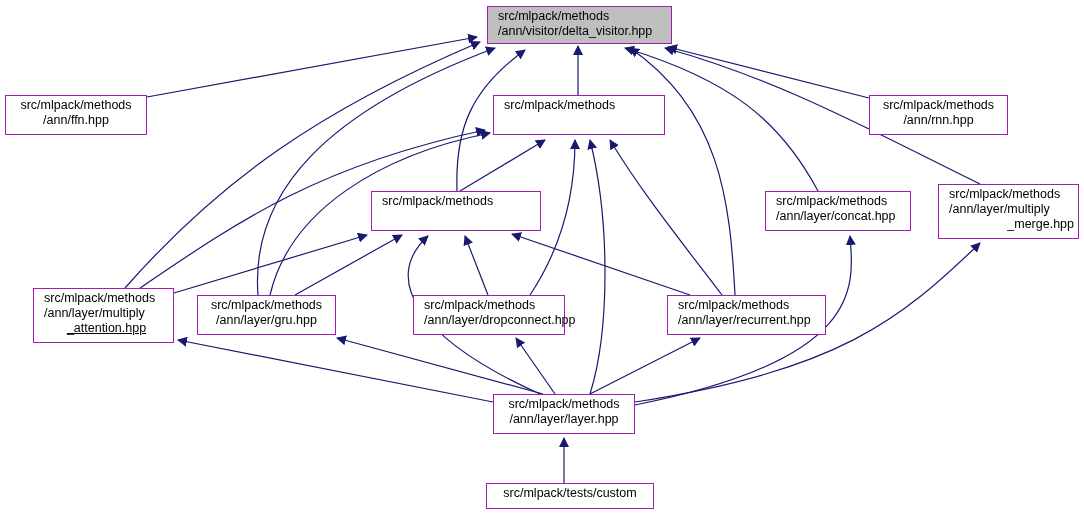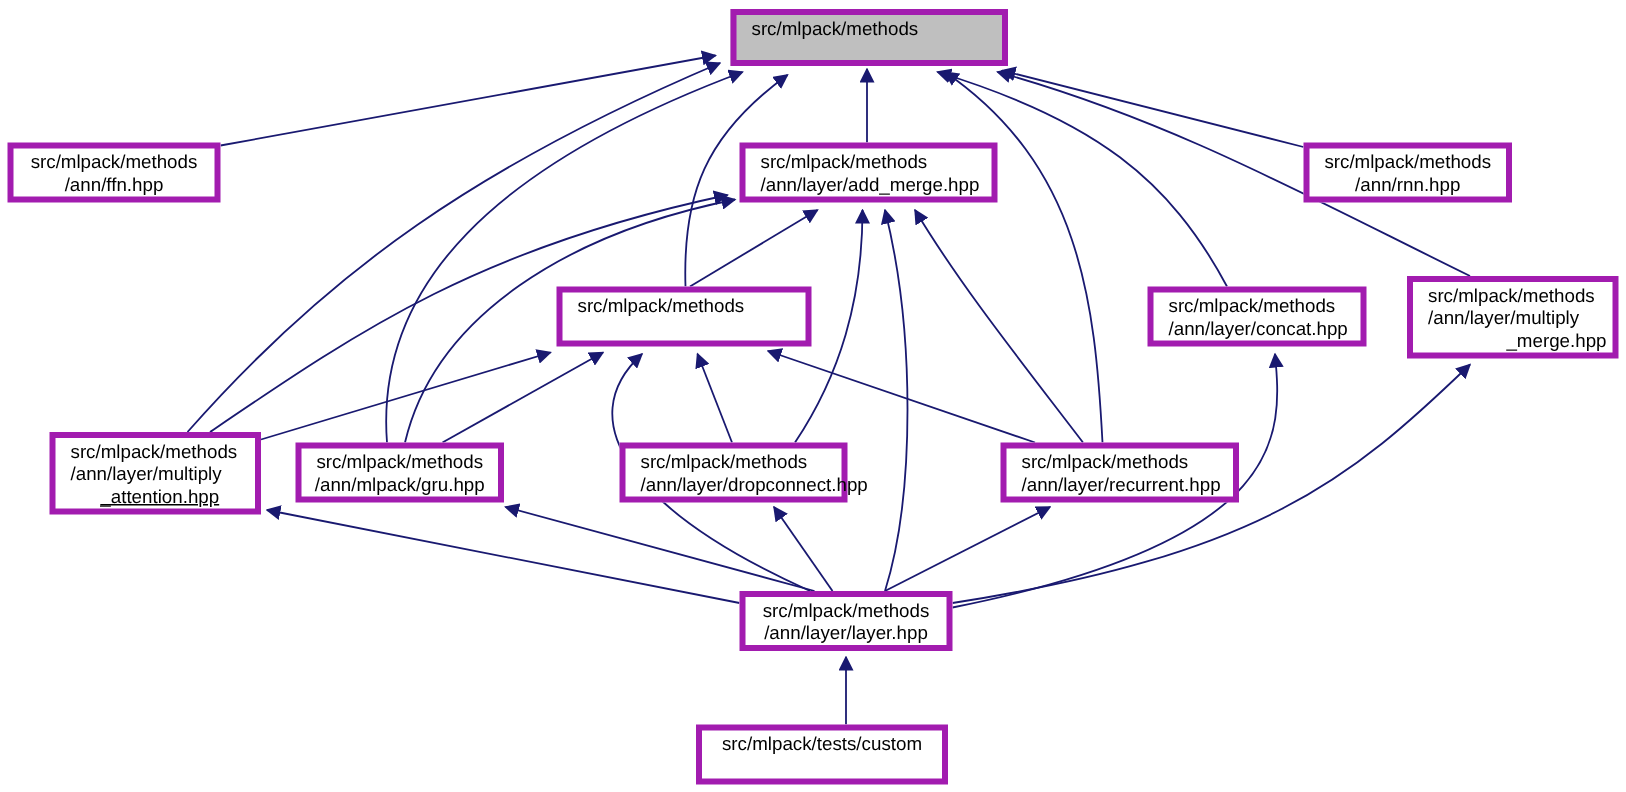--- a/index.html
+++ b/index.html
@@ -1,18 +1,18 @@
 <!DOCTYPE html>
 <html><head>
 <meta charset="utf-8">
 <style>
   html, body { margin:0; padding:0; background:#ffffff; }
   body { width:1084px; height:528px; position:relative; overflow:hidden; font-family:"Liberation Sans", sans-serif; }
   #graph { position:absolute; left:0; top:0; width:1084px; height:528px; }
-  .node { position:absolute; box-sizing:border-box; border:4px solid #a21caf; background:#fff; font-size:12.5px; line-height:15px; color:#000; padding:2px 4px; white-space:nowrap; }
+  .node { position:absolute; box-sizing:border-box; border:1px solid #a21caf; background:#fff; font-size:12.5px; line-height:15px; color:#000; padding:2px 4px; white-space:nowrap; }
   .node.root { background:#bfbfbf; }
   .node .line { display:block; }
   .center { text-align:center; }
   .left { text-align:left; padding-left:10px; }
 </style>
 </head>
 <body>
 
 <svg id="graph" xmlns="http://www.w3.org/2000/svg" width="1084" height="528">
   <defs>
@@ -47,28 +47,28 @@
       <path d="M590,394 L700,338" fill="none" stroke="#191970" stroke-width="1.2" marker-end="url(#arrow)"></path>
       <path d="M635,405 C860,360 855,290 850,236" fill="none" stroke="#191970" stroke-width="1.2" marker-end="url(#arrow)"></path>
       <path d="M635,402 C840,370 900,320 980,243" fill="none" stroke="#191970" stroke-width="1.2" marker-end="url(#arrow)"></path>
       <path d="M564,483 L564,438" fill="none" stroke="#191970" stroke-width="1.2" marker-end="url(#arrow)"></path>
     </g>
 </svg>
 
 <div id="nodes">
     <div class="node root left" style="left: 487px; top: 6px; width: 185px; height: 38px; background-color: rgb(191, 191, 191);">
       <span class="line">src/mlpack/methods</span>
+      <span class="line">/ann/visitor/delta_visitor.hpp</span>
     </div>
     <div class="node center" style="left: 5px; top: 95px; width: 142px; height: 40px;">
       <span class="line">src/mlpack/methods</span>
       <span class="line">/ann/ffn.hpp</span>
     </div>
     <div class="node left" style="left: 493px; top: 95px; width: 172px; height: 40px;">
       <span class="line">src/mlpack/methods</span>
-      <span class="line">/ann/layer/add_merge.hpp</span>
     </div>
     <div class="node center" style="left: 869px; top: 95px; width: 139px; height: 40px;">
       <span class="line">src/mlpack/methods</span>
       <span class="line">/ann/rnn.hpp</span>
     </div>
     <div class="node left" style="left: 371px; top: 191px; width: 170px; height: 40px;">
       <span class="line">src/mlpack/methods</span>
     </div>
     <div class="node left" style="left: 765px; top: 191px; width: 146px; height: 40px;">
       <span class="line">src/mlpack/methods</span>
@@ -79,30 +79,30 @@
       <span class="line">/ann/layer/multiply</span>
       <span class="line" style="text-align: right;">_merge.hpp</span>
     </div>
     <div class="node left" style="left: 33px; top: 288px; width: 141px; height: 55px;">
       <span class="line">src/mlpack/methods</span>
       <span class="line">/ann/layer/multiply</span>
       <span class="line" style="text-align: center; text-decoration: underline;">_attention.hpp</span>
     </div>
     <div class="node center" style="left: 197px; top: 295px; width: 139px; height: 40px;">
       <span class="line">src/mlpack/methods</span>
-      <span class="line">/ann/mlpack/gru.hpp</span>
+      <span class="line">/ann/layer/gru.hpp</span>
     </div>
     <div class="node left" style="left: 413px; top: 295px; width: 152px; height: 40px;">
       <span class="line">src/mlpack/methods</span>
       <span class="line">/ann/layer/dropconnect.hpp</span>
     </div>
     <div class="node left" style="left: 667px; top: 295px; width: 159px; height: 40px;">
       <span class="line">src/mlpack/methods</span>
       <span class="line">/ann/layer/recurrent.hpp</span>
     </div>
     <div class="node center" style="left: 493px; top: 394px; width: 142px; height: 40px;">
       <span class="line">src/mlpack/methods</span>
       <span class="line">/ann/layer/layer.hpp</span>
     </div>
-    <div class="node center" style="left: 464px; top: 483px; width: 168px; height: 40px;">
+    <div class="node center" style="left: 486px; top: 483px; width: 168px; height: 26px;">
       <span class="line">src/mlpack/tests/custom</span>
     </div>
   </div>
 
 </body></html>

